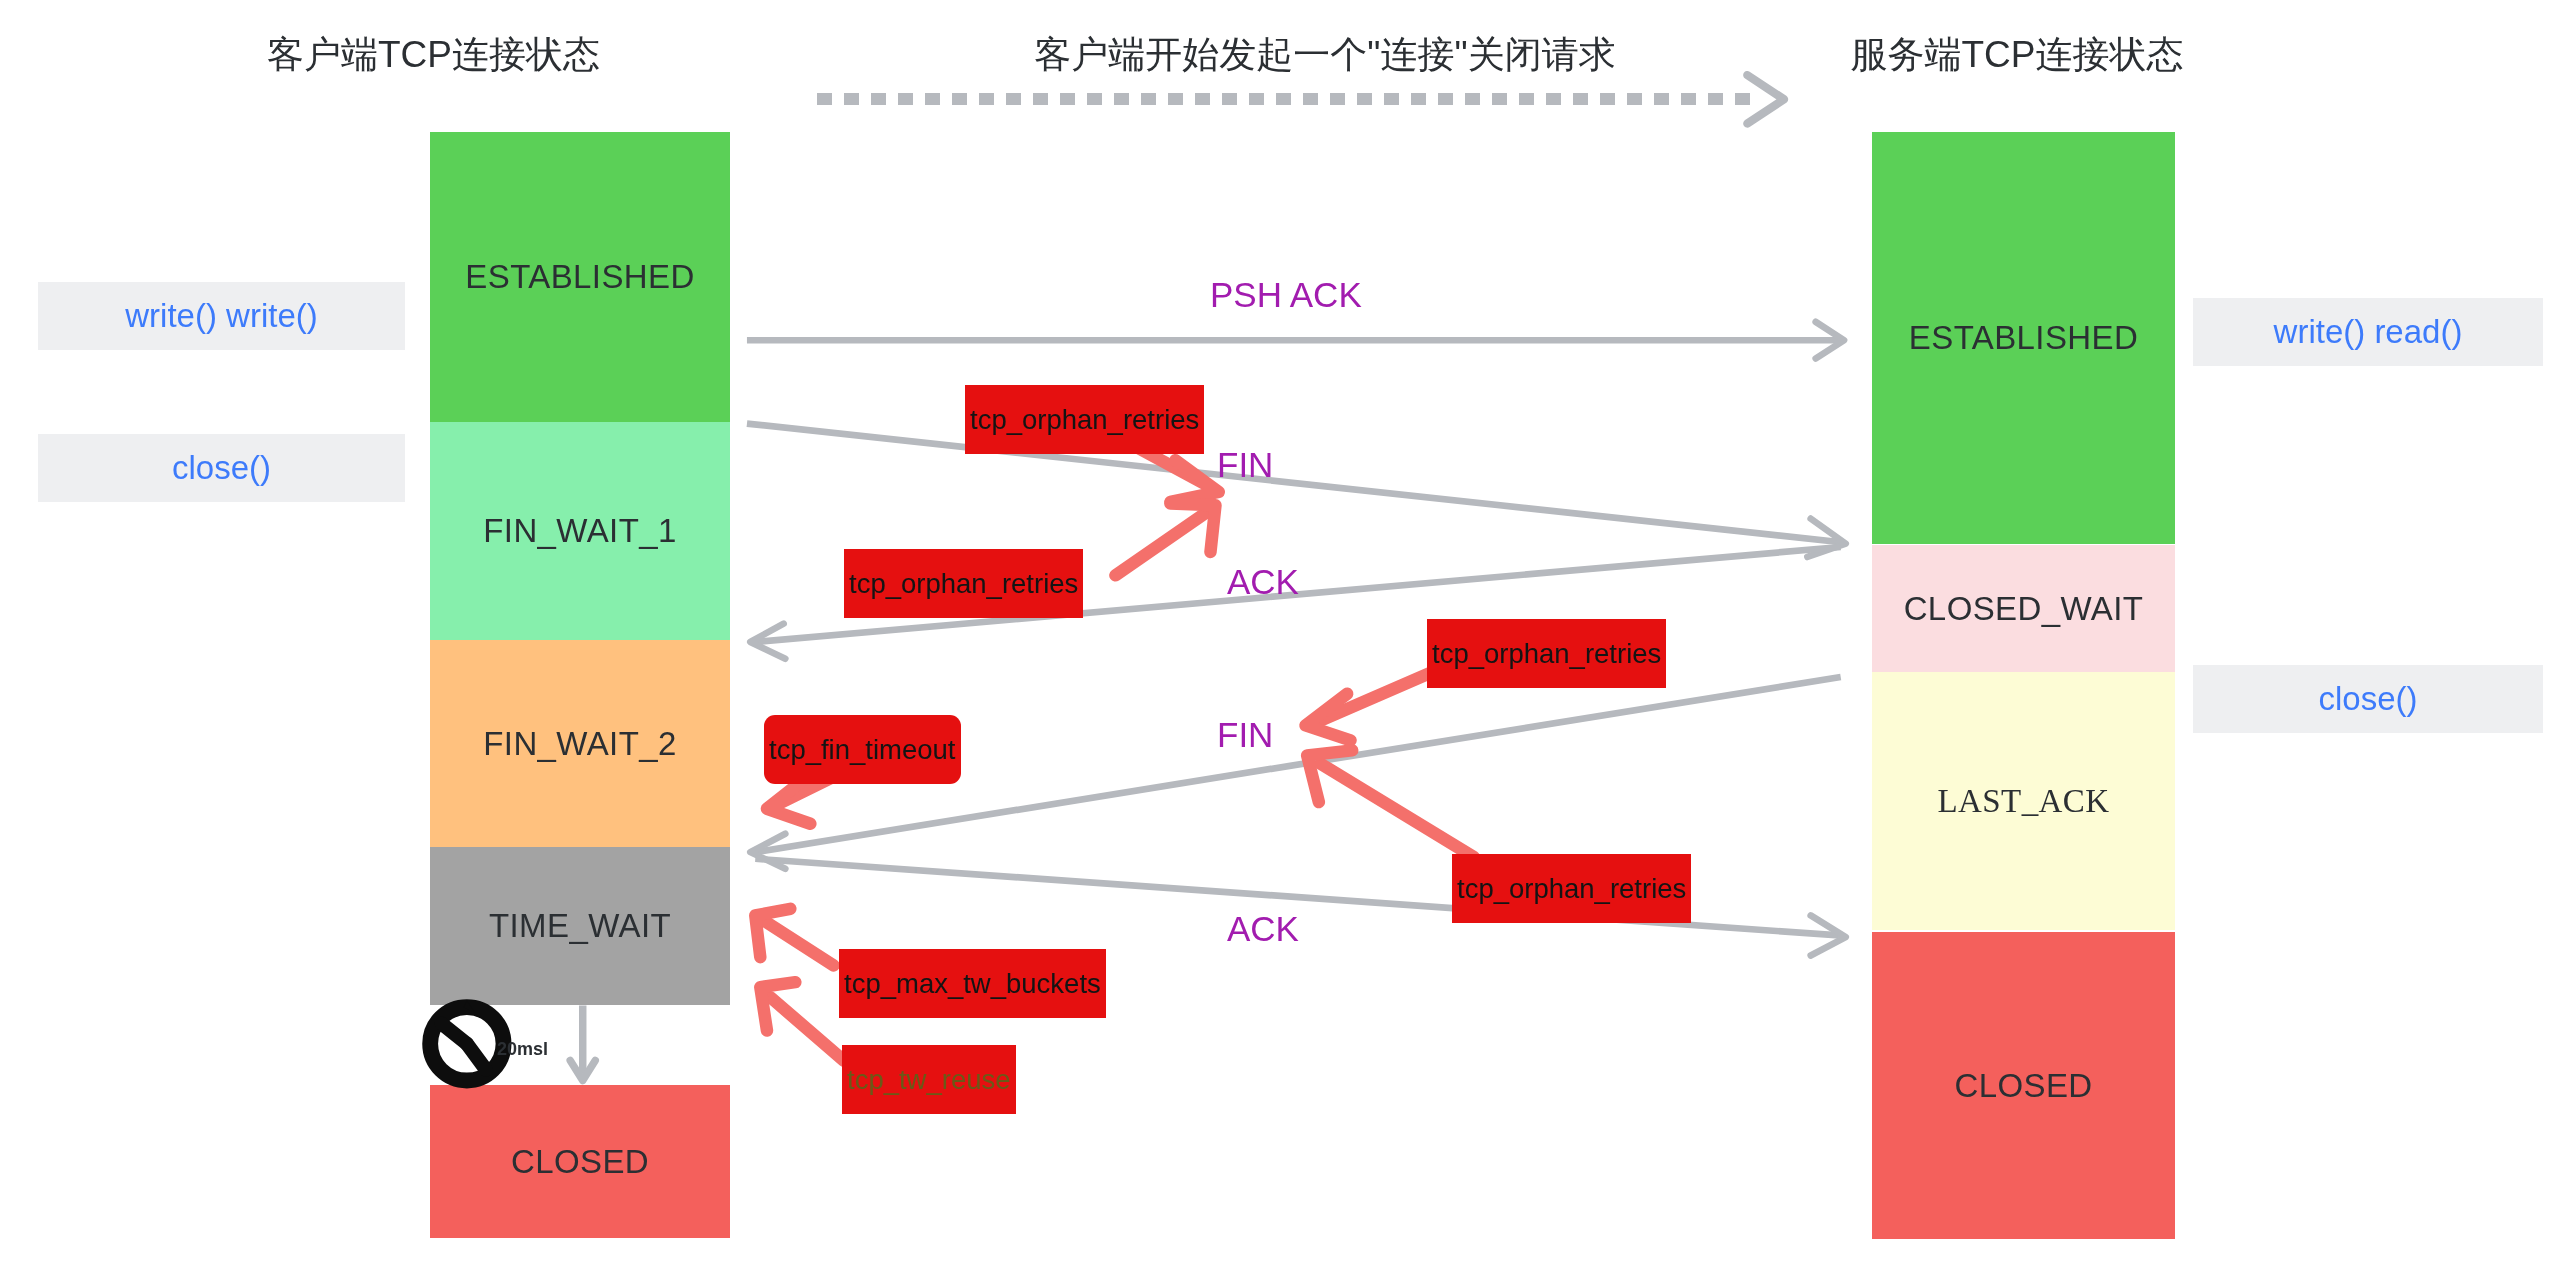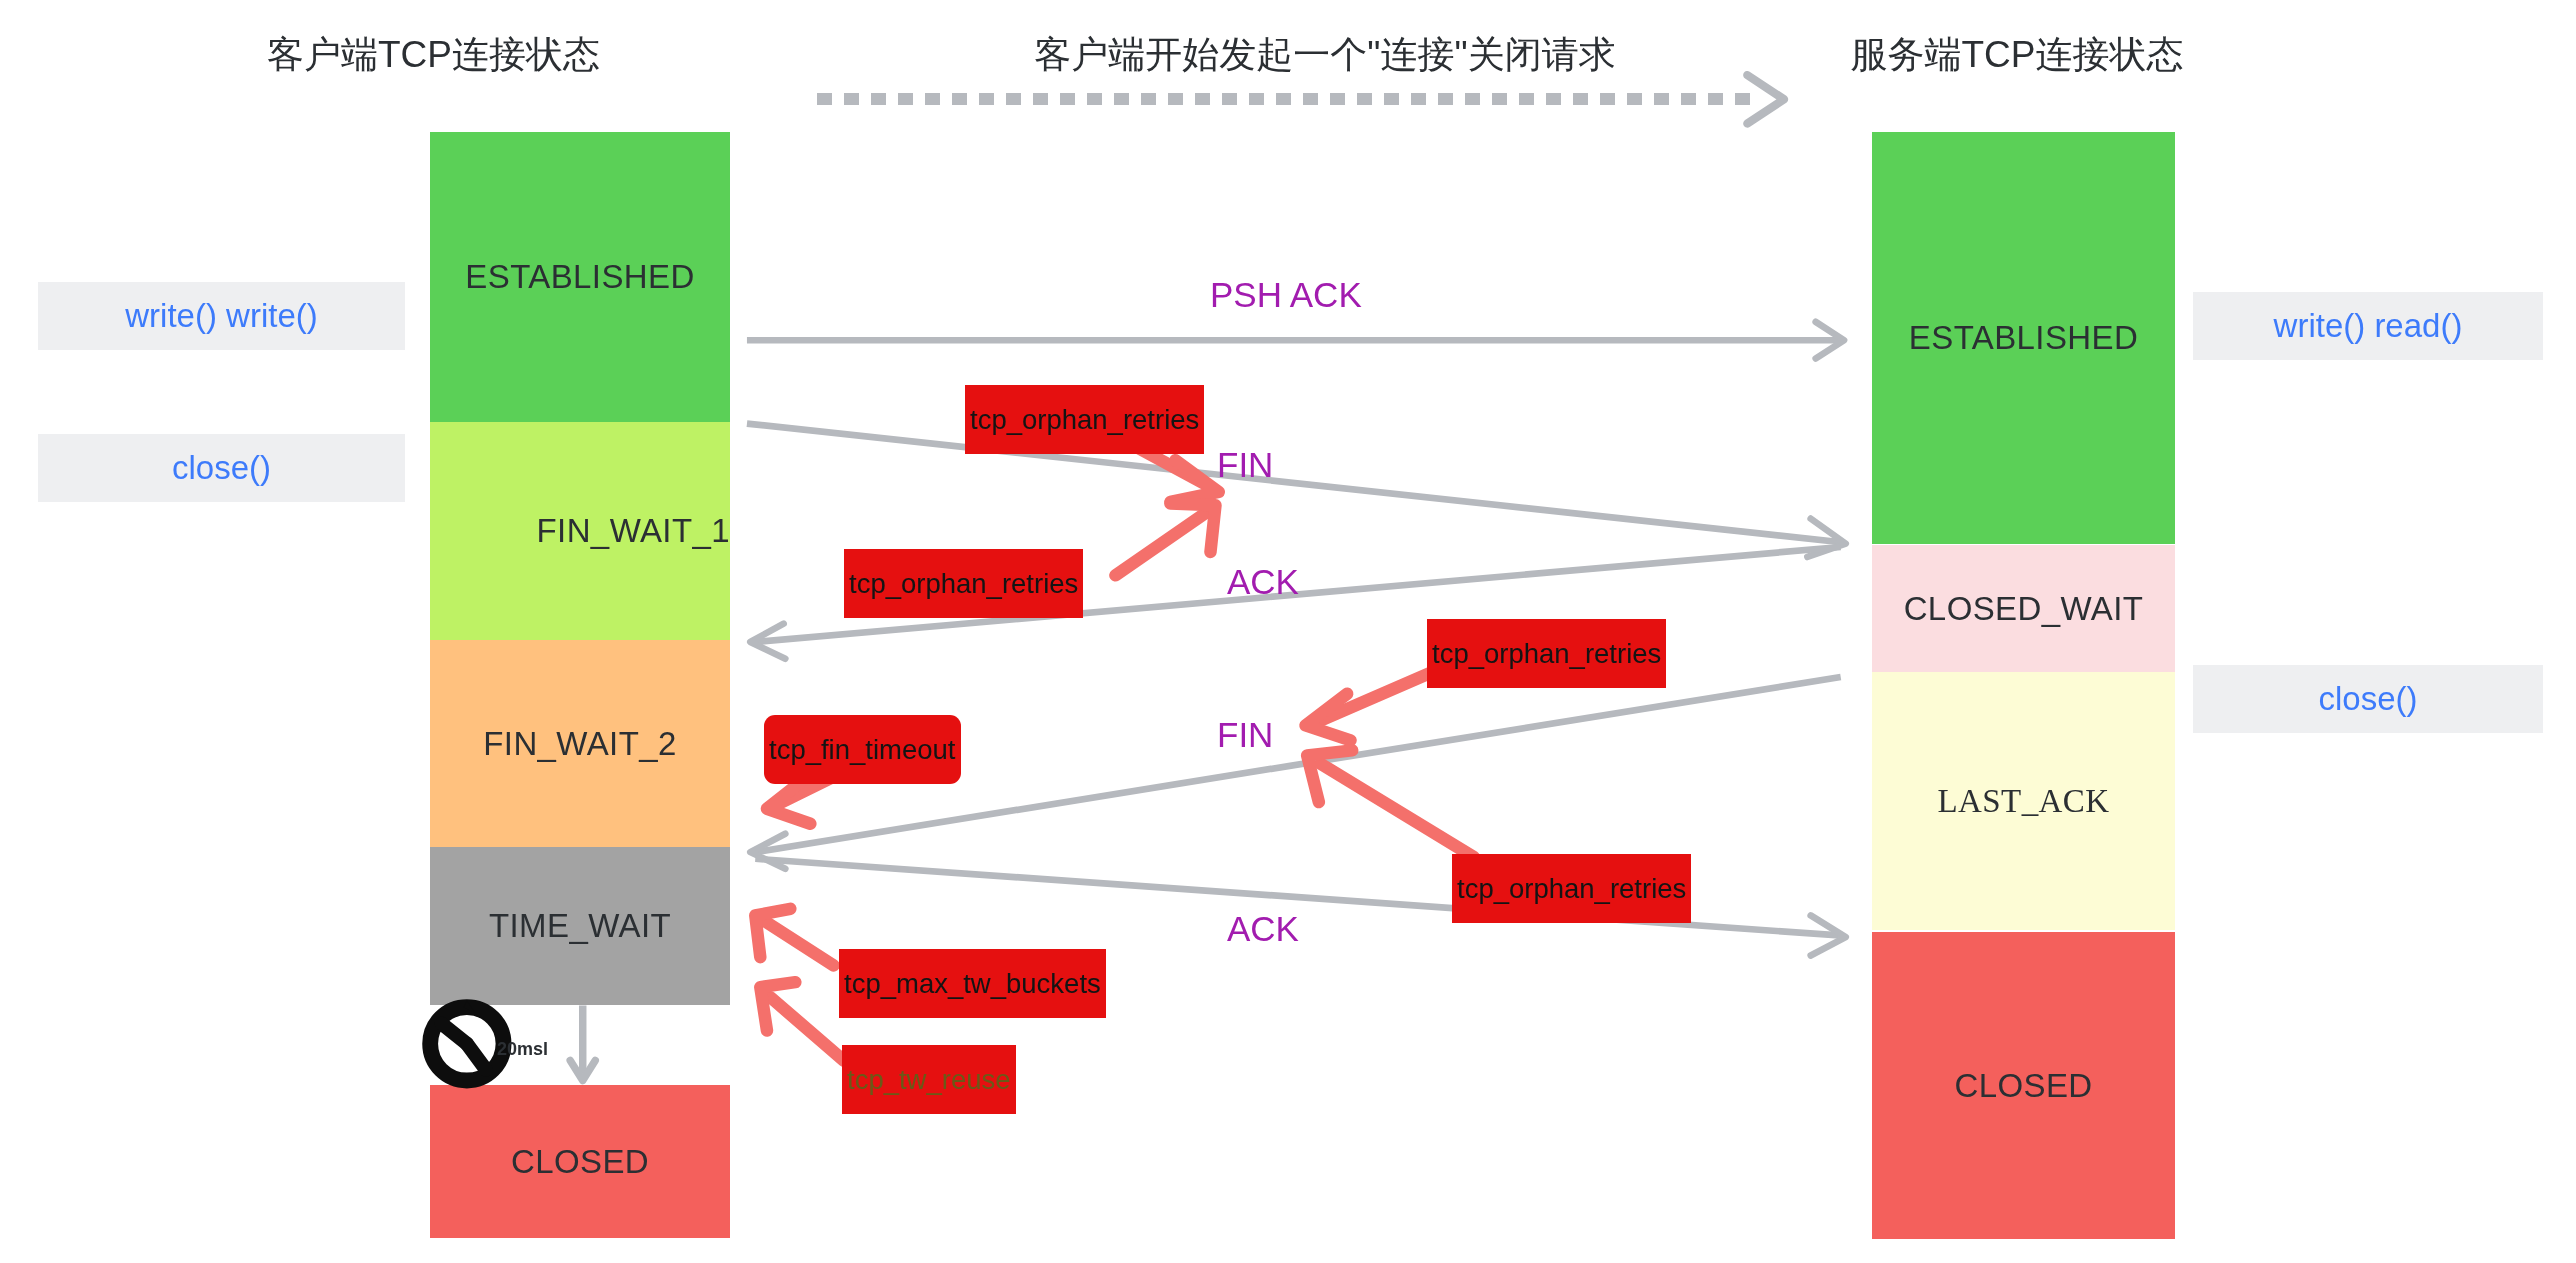--- a/index.html
+++ b/index.html
@@ -64,21 +64,21 @@
 <div class="col-header abs" style="left:1817px;top:35px;width:400px;">服务端TCP连接状态</div>
 
 <div class="dot-track" style="left:817px;top:93px;width:934px;"></div>
 <svg class="overlay" style="left:0;top:0;" viewBox="0 0 3090 1516" width="2576" height="1264">
   <polyline points="2096,90 2140,119 2096,148" fill="none" stroke="#b6b9be" stroke-width="10" stroke-linecap="round" stroke-linejoin="round"></polyline>
 </svg>
 
 <div class="state-block" style="left:430px;top:132px;width:300px;height:290px;background:#5BD057;">
   <span>ESTABLISHED</span>
 </div>
-<div class="state-block" style="left:430px;top:422px;width:300px;height:218px;background:#bef264;justify-content:flex-end;">
+<div class="state-block" style="left:430px;top:422px;width:300px;height:218px;background:#86efac;">
   <span>FIN_WAIT_1</span>
 </div>
 <div class="state-block" style="left:430px;top:640px;width:300px;height:207px;background:#FFC17E;">
   <span>FIN_WAIT_2</span>
 </div>
 <div class="state-block" style="left:430px;top:847px;width:300px;height:158px;background:#a3a3a3;">
   <span>TIME_WAIT</span>
 </div>
 <div class="state-block" style="left:430px;top:1085px;width:300px;height:153px;background:#F4605C;">
   <span>CLOSED</span>
@@ -108,21 +108,21 @@
 <div class="state-block" style="left:1872px;top:932px;width:303px;height:307px;background:#F4605C;">
   <span>CLOSED</span>
 </div>
 
 <div class="call-box" style="left:38px;top:282px;width:367px;height:68px;">
   <span>write() write()</span>
 </div>
 <div class="call-box" style="left:38px;top:434px;width:367px;height:68px;">
   <span>close()</span>
 </div>
-<div class="call-box" style="left:2193px;top:292px;width:350px;height:68px;">
+<div class="call-box" style="left:2193px;top:298px;width:350px;height:68px;">
   <span>write() read()</span>
 </div>
 <div class="call-box" style="left:2193px;top:665px;width:350px;height:68px;">
   <span>close()</span>
 </div>
 
 <svg class="overlay" viewBox="0 0 3090 1516" width="2576" height="1264">
 
   <g>
     <line x1="896" y1="408" x2="2206" y2="408" stroke="#b6b9be" stroke-width="8"></line>

